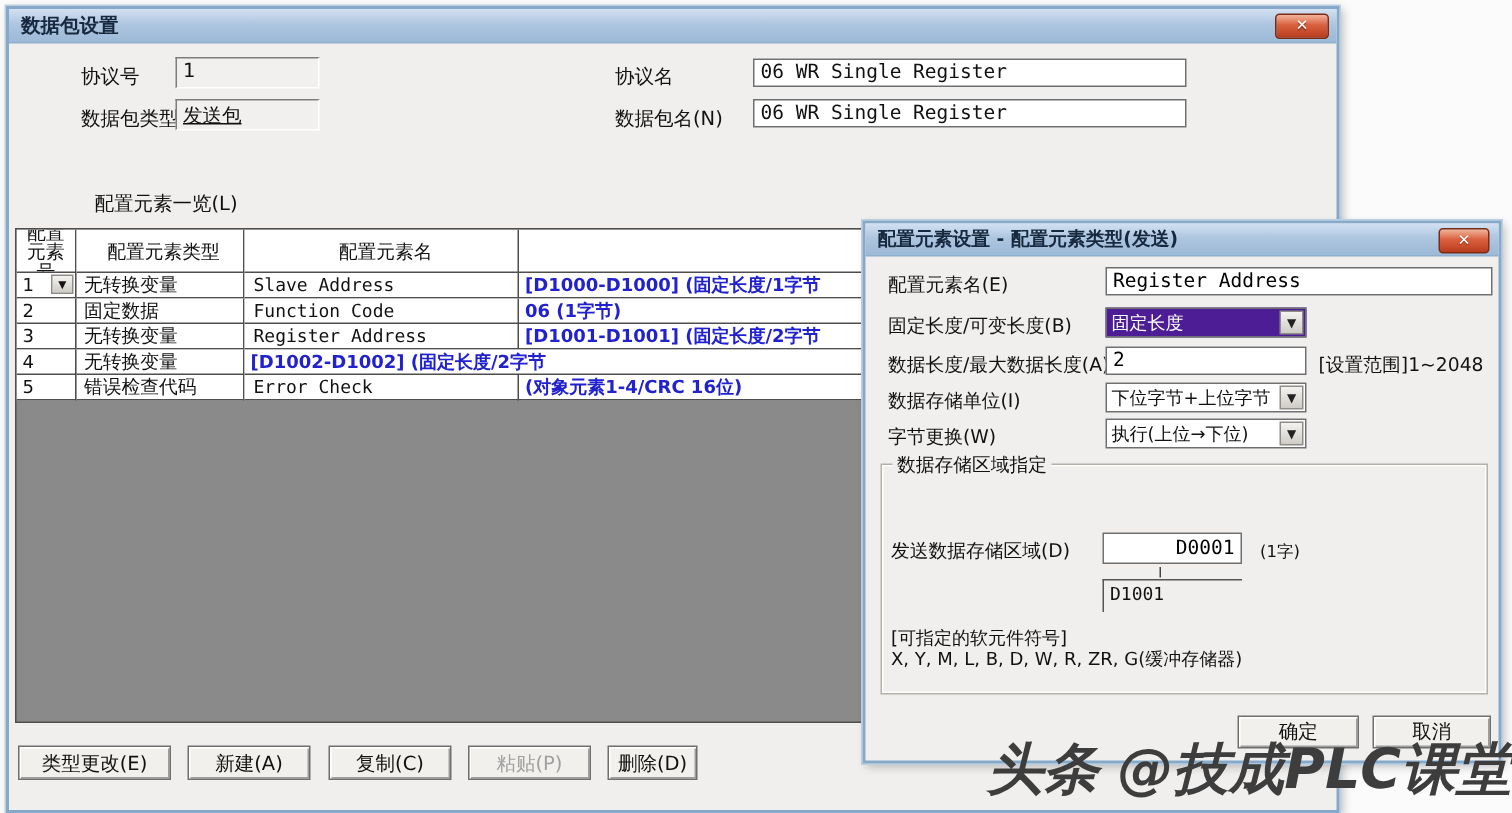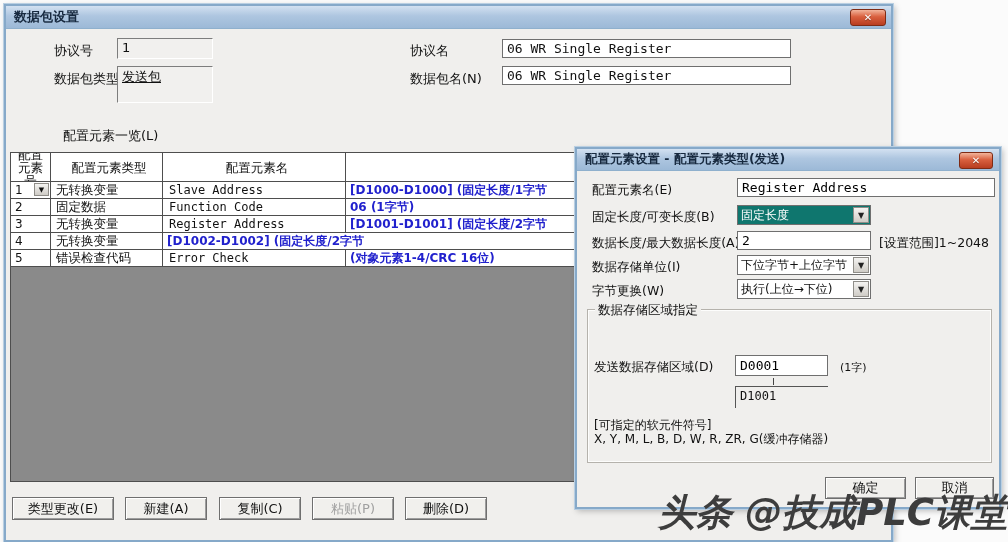--- a/index.html
+++ b/index.html
@@ -47,21 +47,21 @@
     position:absolute; background:#fff; border:1px solid #6f6f6f;
     font-size:12px; display:flex; align-items:center;
     padding-left:3px; white-space:nowrap; overflow:hidden; cursor:pointer;
   }
   .combo .arrow {
     position:absolute; right:1px; top:1px; bottom:1px; width:16px;
     background:linear-gradient(to bottom,#f4f3f1,#cfccc6);
     border:1px solid #8f8d88; display:flex; align-items:center; justify-content:center;
     font-size:8px; color:#222;
   }
-  .combo.selected-blue { background:#0f766e; color:#fff; }
+  .combo.selected-blue { background:#4c1d95; color:#fff; }
   .btn {
     position:absolute; height:23px;
     background:#f1f0ed; border:1px solid #6f6f6f;
     box-shadow:inset 1px 1px 0 #ffffff, inset -1px -1px 0 #9d9d9d;
     font-size:13px; display:flex; align-items:center; justify-content:center;
     cursor:pointer; color:#111;
   }
   .btn.disabled { color:#a0a0a0; cursor:default; }
   
   .grid {
@@ -106,21 +106,21 @@
     <span>数据包设置</span>
   </div>
   <div class="closebtn" style="right:5px;">
     <span>✕</span>
   </div>
 
   <div class="lbl" style="left:48px; top:36px;">协议号</div>
   <div class="sunken" style="left:111px; top:32px; width:96px; height:21px;">1</div>
 
   <div class="lbl" style="left:48px; top:64px;">数据包类型</div>
-  <div class="sunken" style="left:111px; top:60px; width:96px; height:37px;text-decoration:underline;">发送包</div>
+  <div class="sunken" style="left:111px; top:60px; width:96px; height:21px;text-decoration:underline;">发送包</div>
 
   <div class="lbl" style="left:404px; top:36px;">协议名</div>
   <div class="whitebox" style="left:496px; top:33px; width:289px; height:19px;">06 WR Single Register</div>
 
   <div class="lbl" style="left:404px; top:64px;">数据包名(N)</div>
   <div class="whitebox" style="left:496px; top:60px; width:289px; height:19px;">06 WR Single Register</div>
 
   <div class="lbl" style="left:13px; top:121px;margin-left:44px;">配置元素一览(L)</div>
 
   <div class="grid">
@@ -162,21 +162,21 @@
       <div class="gcell gdata c-type">错误检查代码</div>
       <div class="gcell gdata c-name">Error Check</div>
       <div class="gcell gdata c-set">(对象元素1-4/CRC 16位)</div>
     </div>
   </div>
 
   <div class="btn" style="left:6px;  top:491px; width:102px;">类型更改(E)</div>
   <div class="btn" style="left:119px; top:491px; width:82px;">新建(A)</div>
   <div class="btn" style="left:213px; top:491px; width:82px;">复制(C)</div>
   <div class="btn disabled" style="left:306px; top:491px; width:82px;">粘贴(P)</div>
-  <div class="btn" style="left:399px; top:491px; width:82px;">删除(D)</div>
+  <div class="btn" style="left:399px; top:491px; width:60px;">删除(D)</div>
 </div>
 
 <div class="dialog" style="left:575px; top:147px; width:426px; height:362px; z-index:20;">
   <div class="titlebar" style="height:22px; font-size:12.5px;">
     <span>配置元素设置 - 配置元素类型(发送)</span>
   </div>
   <div class="closebtn" style="right:6px; width:34px;">
     <span>✕</span>
   </div>
 
@@ -202,21 +202,21 @@
   <div class="lbl" style="left:15px; top:134px; font-size:12.5px;">字节更换(W)</div>
   <div class="combo" style="left:160px; top:130px; width:134px; height:20px;">
     <span>执行(上位→下位)</span>
     <span class="arrow">▼</span>
   </div>
 
   <div class="groupbox" style="left:10px; top:160px; width:405px; height:154px;"></div>
   <div class="grouplbl" style="left:18px; top:153px;">数据存储区域指定</div>
 
   <div class="lbl" style="left:17px; top:210px; font-size:12.5px;">发送数据存储区域(D)</div>
-  <input class="whitebox" style="left: 158px; top: 206px; width: 93px; height: 21px;" value="D0001">
+  <input class="whitebox" style="left: 158px; top: 206px; width: 93px; height: 21px; text-align: right;" value="D0001">
   <div class="note" style="left:263px; top:211px; font-size:11px;">(1字)</div>
 
   <div class="tick" style="left:196px; top:229px;"></div>
   <div style="position:absolute; left:158px; top:237px; width:93px; height:22px;
               border-top:1px solid #555; border-left:1px solid #555; padding:2px 4px;
               font-size:12px; font-family:'DejaVu Sans Mono','Liberation Mono',monospace;">D1001</div>
 
   <div class="note" style="left:17px; top:268px;">[可指定的软元件符号]</div>
   <div class="note" style="left:17px; top:282px;">X, Y, M, L, B, D, W, R, ZR, G(缓冲存储器)</div>
 

